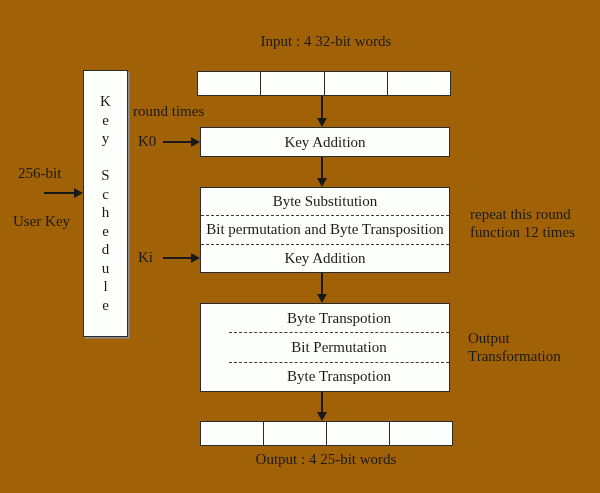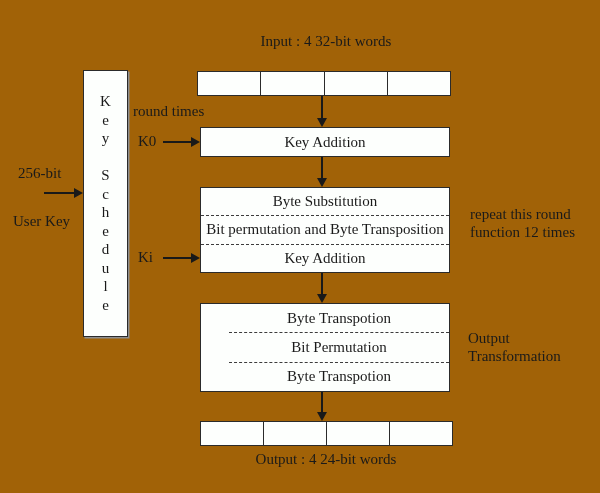--- a/index.html
+++ b/index.html
@@ -193,15 +193,15 @@
     <span class="ah"></span>
   </div>
 
   <div class="register" style="left:200px; top:421px; width:253px; height:25px;">
     <div class="cell"></div>
     <div class="cell"></div>
     <div class="cell"></div>
     <div class="cell"></div>
   </div>
 
-  <div class="t center" style="left:197px; top:450px; width:258px;">Output : 4 24-bit words</div>
+  <div class="t center" style="left:197px; top:450px; width:258px;">Output : 4 25-bit words</div>
 
 </div>
 
 </body></html>

